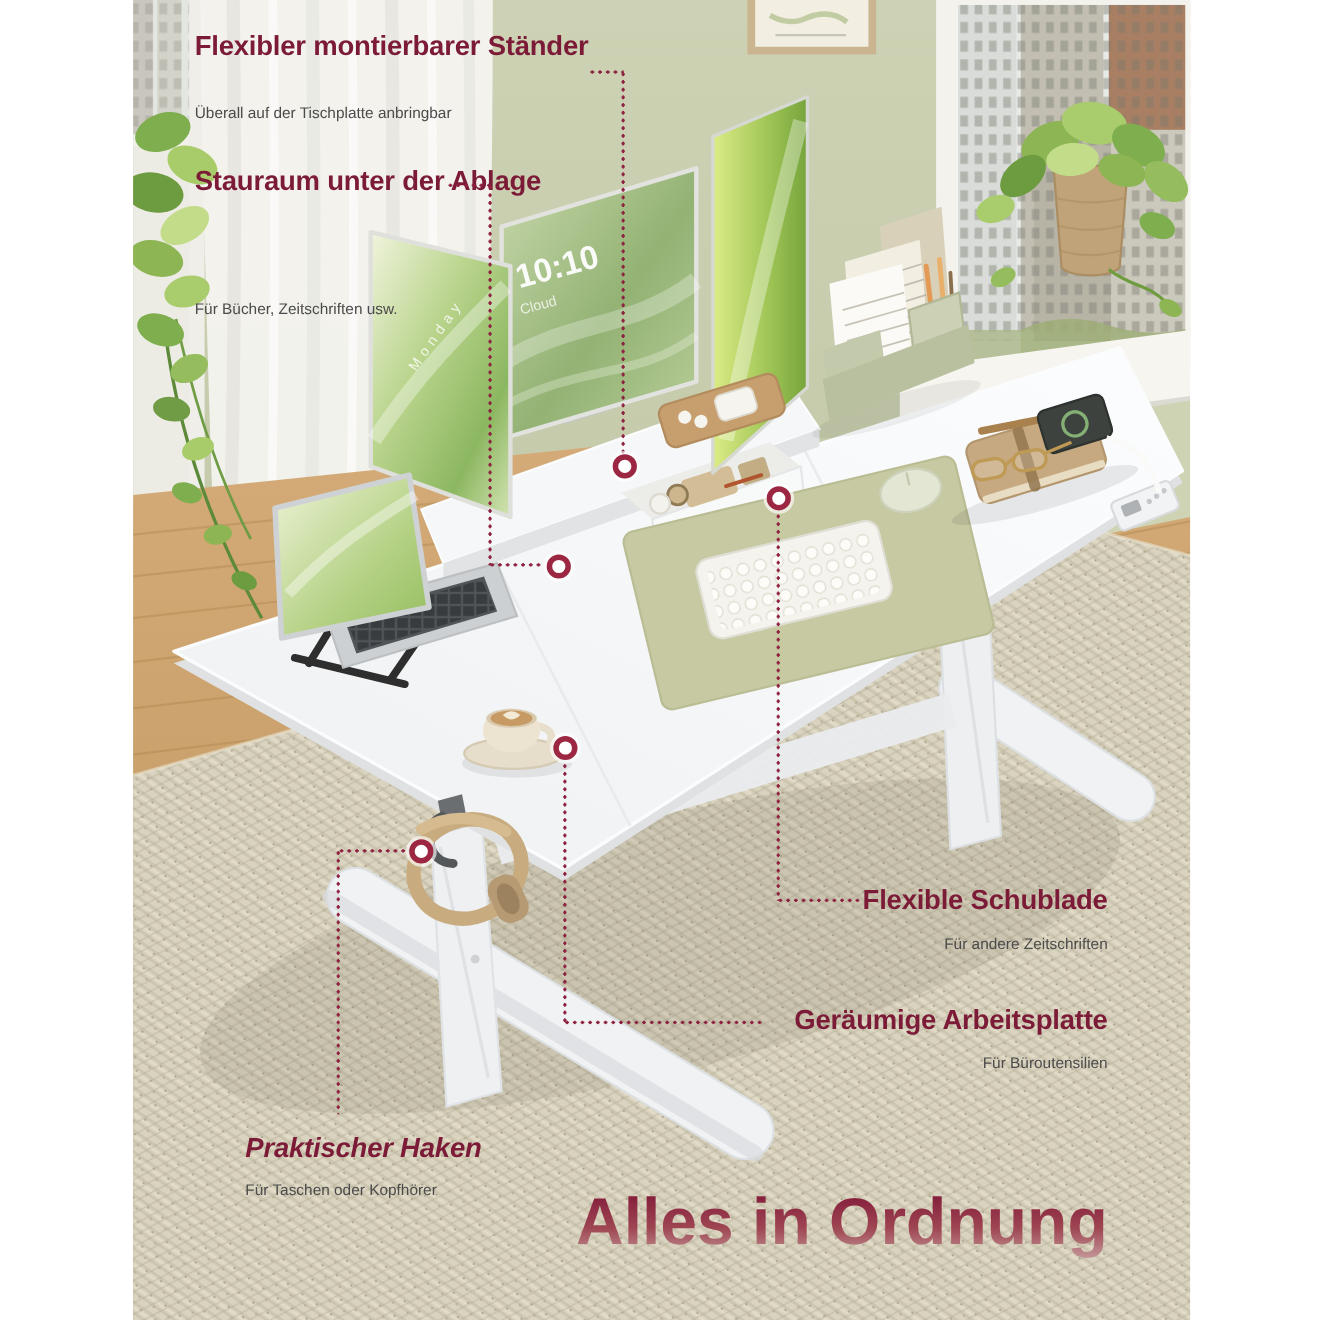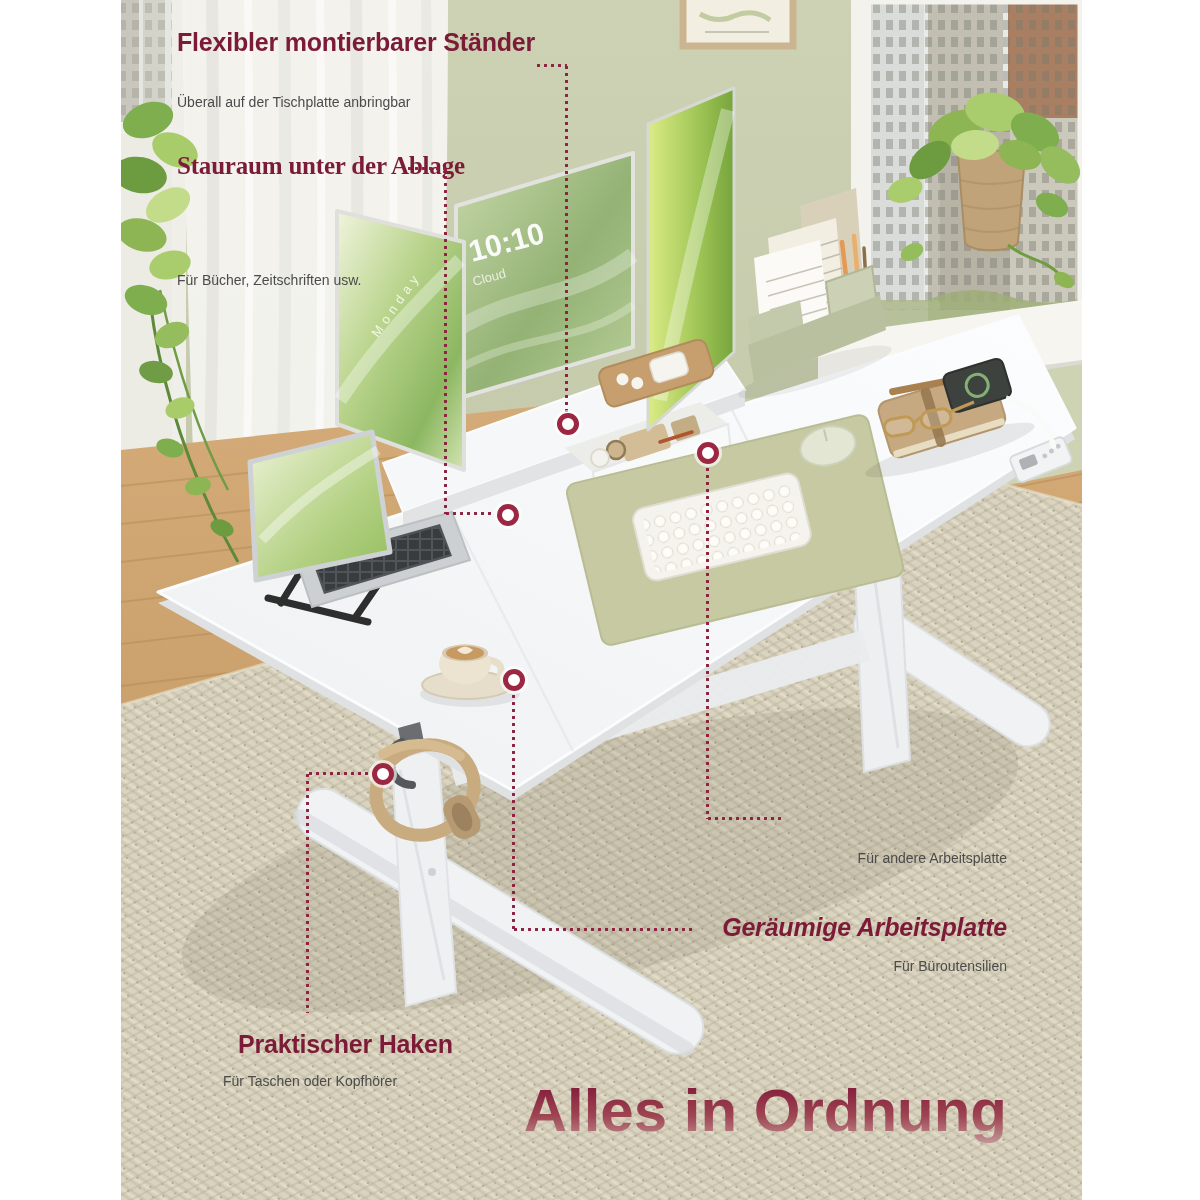--- a/index.html
+++ b/index.html
@@ -372,39 +372,40 @@
       </g>
     </g>
   </svg>
 
   <div class="co-title nw" style="left:177px;top:26px;">Flexibler montierbarer Ständer</div>
   <div class="co-sub" style="left:177px;top:85px;width:300px;">Überall auf der Tischplatte anbringbar</div>
   <div class="dot-h" style="left:535px;top:64px;width:32px;"></div>
   <div class="dot-v" style="left:565px;top:64px;height:350px;"></div>
   <div class="ring" style="left:557px;top:413px;"></div>
 
-  <div class="co-title" style="left:177px;top:149px;width:320px;font-family:Liberation Serif, serif;">Stauraum unter der Ablage</div>
+  <div class="co-title" style="left:177px;top:149px;width:320px;">Stauraum unter der Ablage</div>
   <div class="co-sub" style="left:177px;top:221px;width:240px;margin-top:42px;">Für Bücher, Zeitschriften usw.</div>
   <div class="dot-h" style="left:406px;top:167px;width:40px;"></div>
   <div class="dot-v" style="left:444px;top:167px;height:347px;"></div>
   <div class="dot-h" style="left:444px;top:512px;width:50px;"></div>
   <div class="ring" style="left:497px;top:504px;"></div>
 
   <div class="ring" style="left:697px;top:442px;"></div>
   <div class="dot-v" style="left:706px;top:466px;height:353px;"></div>
   <div class="dot-h" style="left:706px;top:817px;width:76px;"></div>
-  <div class="co-sub ra" style="right:193px;top:841px;">Für andere Arbeitsplatte</div>
+  <div class="co-title ra" style="right:193px;top:802px;">Flexible Schublade</div>
+  <div class="co-sub ra" style="right:193px;top:841px;">Für andere Zeitschriften</div>
 
   <div class="ring" style="left:503px;top:669px;"></div>
   <div class="dot-v" style="left:512px;top:693px;height:237px;"></div>
   <div class="dot-h" style="left:512px;top:928px;width:183px;"></div>
-  <div class="co-title ra" style="right:193px;top:911px;font-style:italic;">Geräumige Arbeitsplatte</div>
+  <div class="co-title ra" style="right:193px;top:911px;">Geräumige Arbeitsplatte</div>
   <div class="co-sub ra" style="right:193px;top:949px;">Für Büroutensilien</div>
 
   <div class="ring" style="left:372px;top:763px;"></div>
   <div class="dot-h" style="left:307px;top:772px;width:65px;"></div>
   <div class="dot-v" style="left:306px;top:772px;height:241px;"></div>
-  <div class="co-title nw" style="left:238px;top:1028px;">Praktischer Haken</div>
+  <div class="co-title nw" style="left:223px;top:1028px;font-style:italic;">Praktischer Haken</div>
   <div class="co-sub nw" style="left:223px;top:1064px;">Für Taschen oder Kopfhörer</div>
 
   <div id="headline">Alles in Ordnung</div>
 
 </div>
 
 </body></html>

